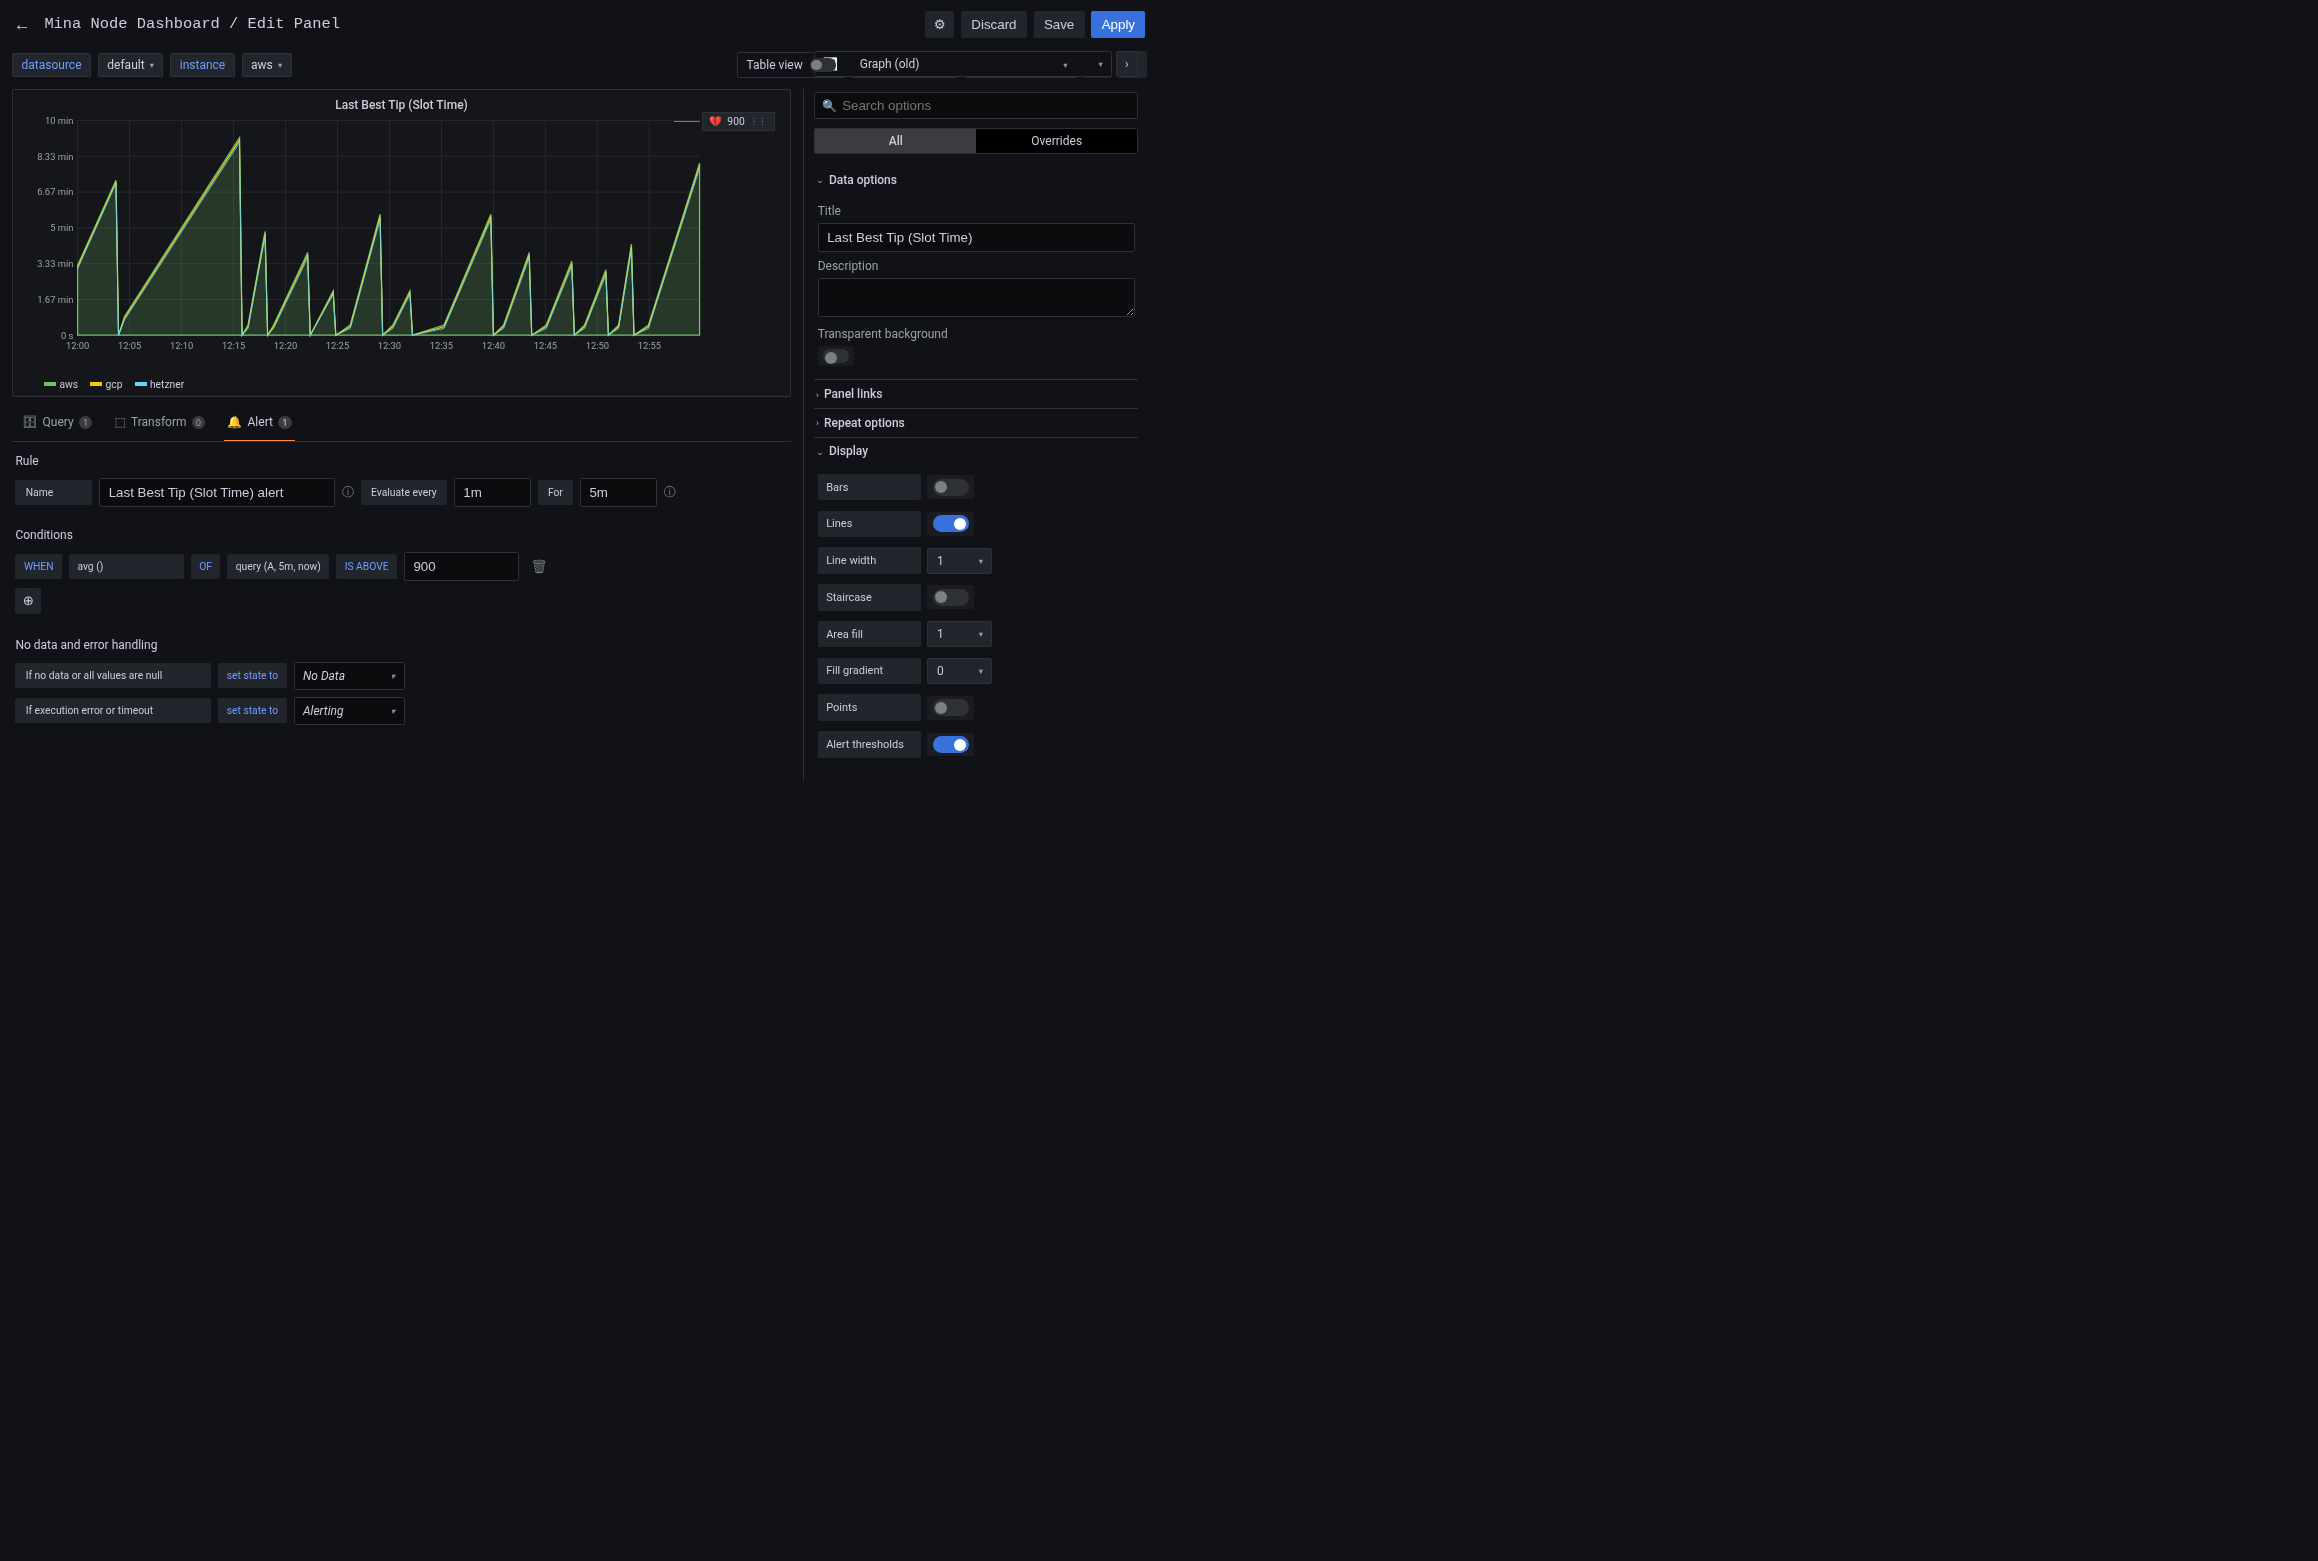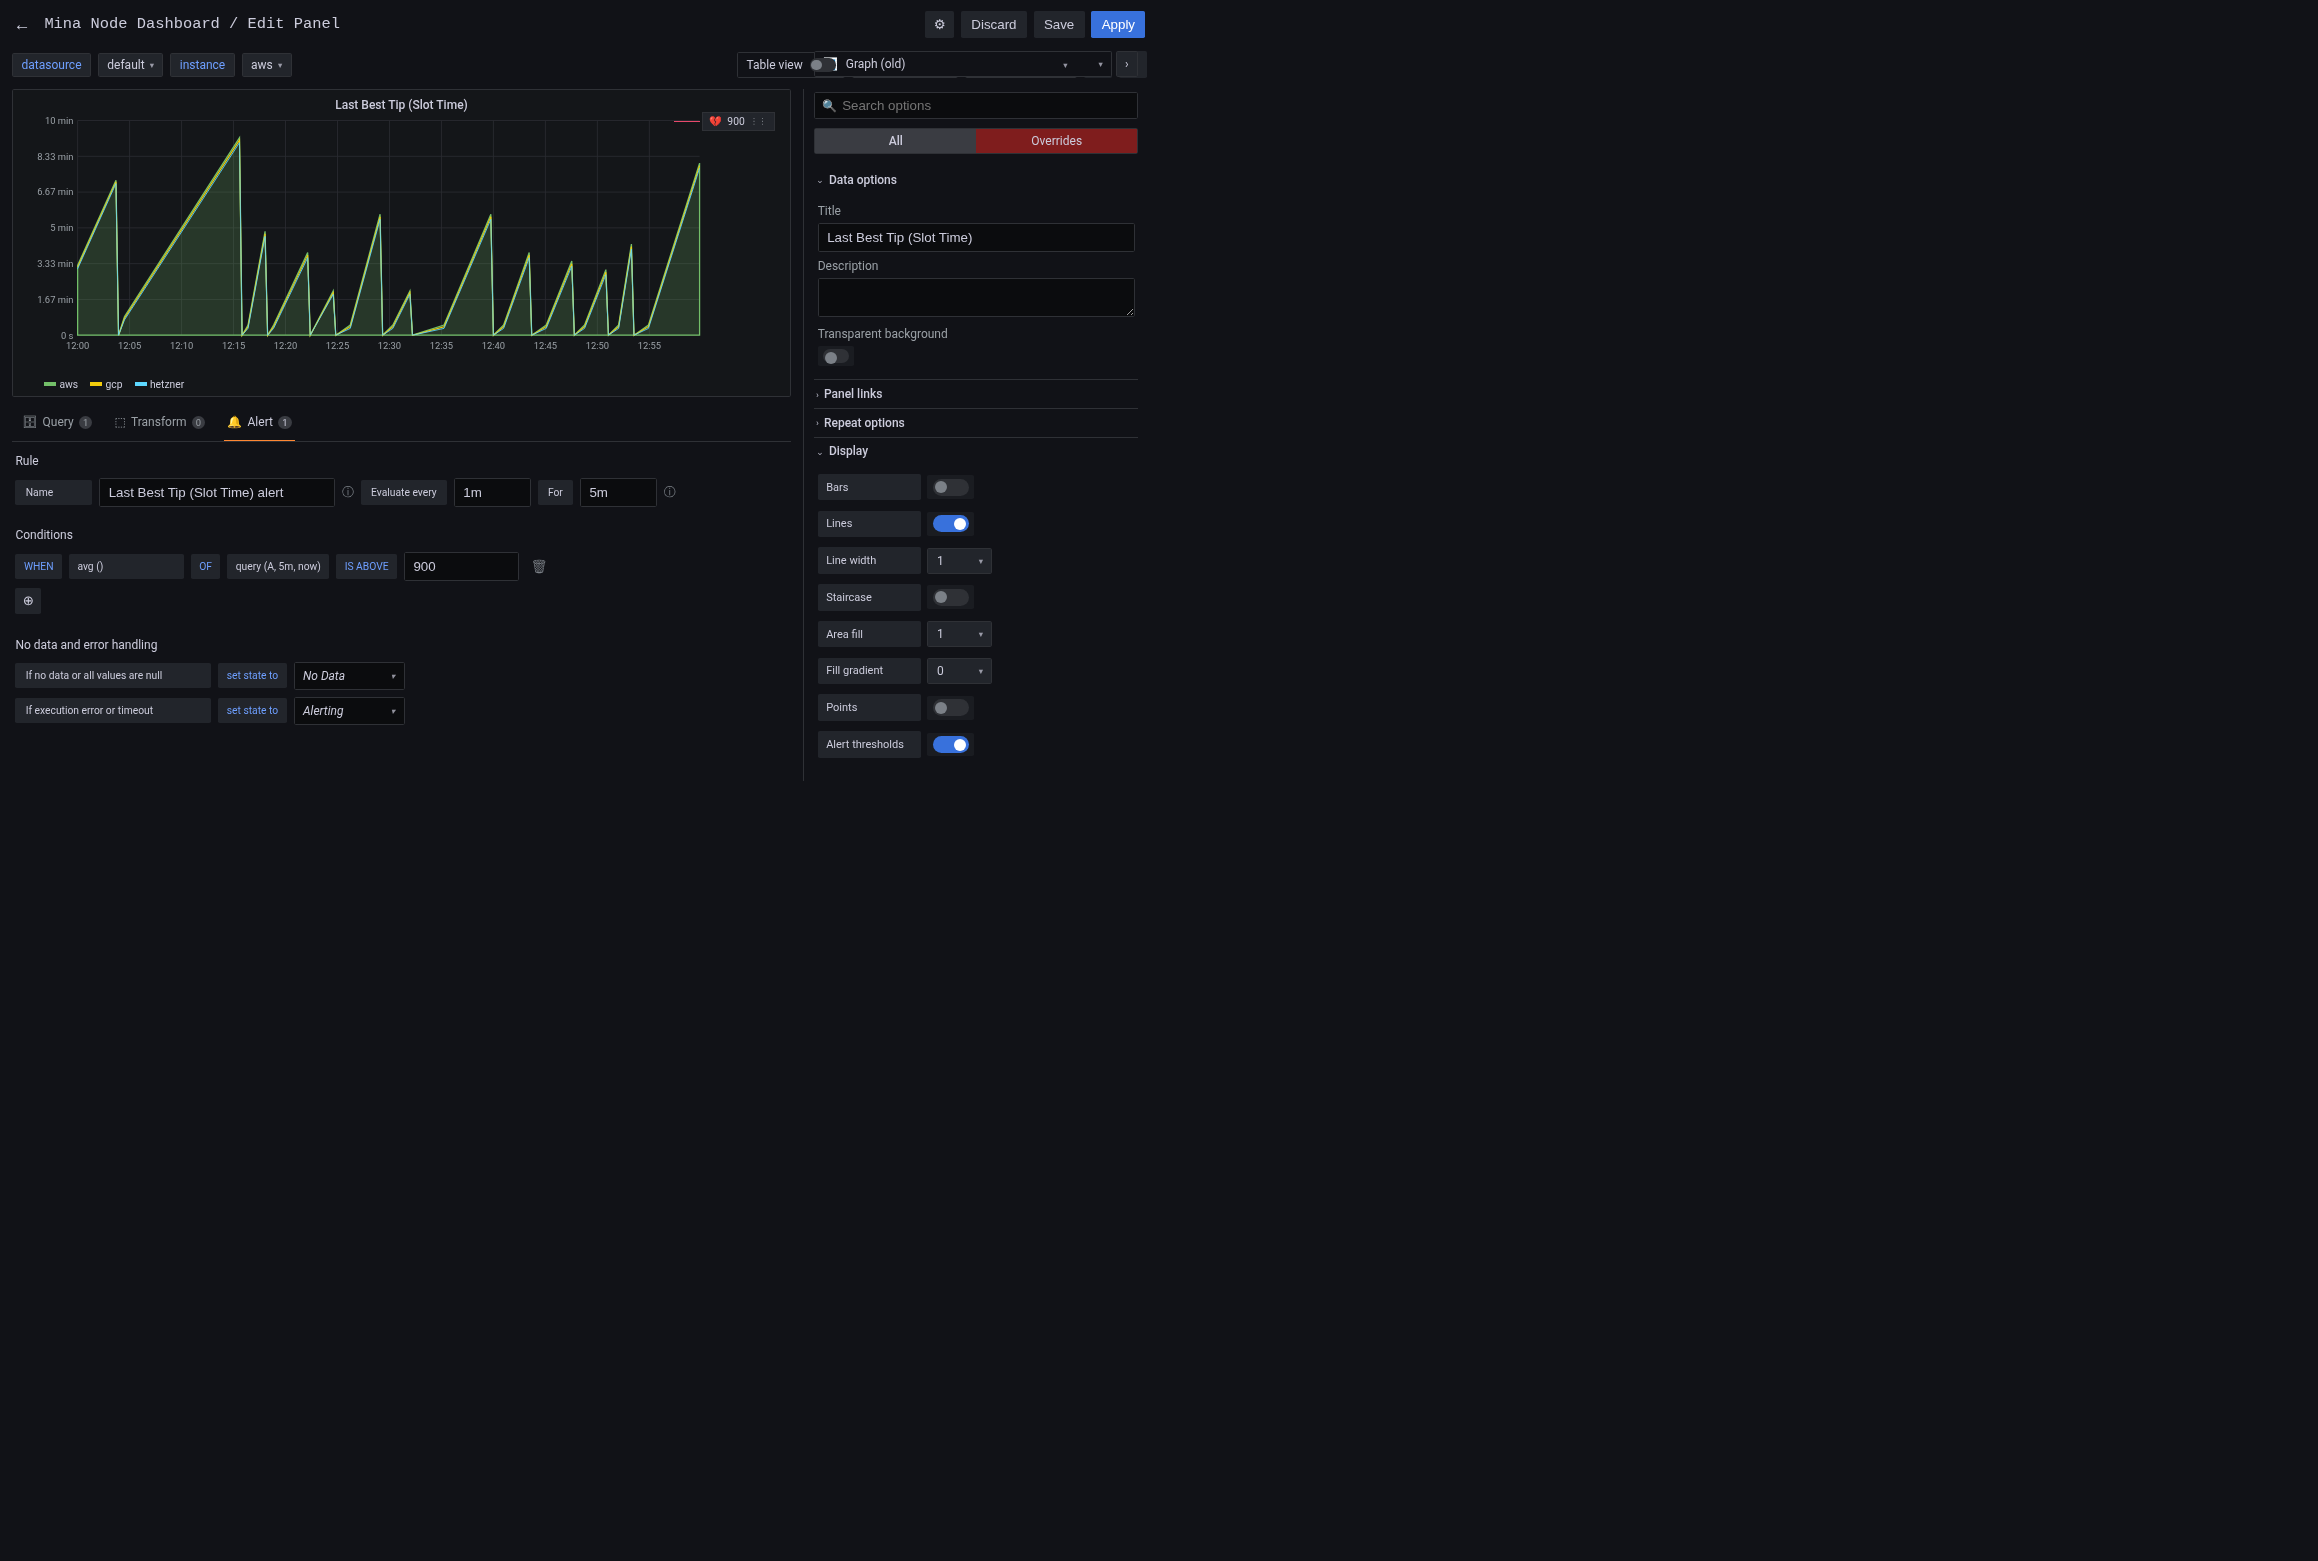--- a/index.html
+++ b/index.html
@@ -52,21 +52,21 @@
 .toggle-label { display: flex; align-items: center; gap: 6.8px; border: 0.9px solid #2f3136; padding: 5.1px 8.5px; border-radius: 1.7px; background: #111217; }
 .mini-toggle {
   width: 26px; height: 13.7px; background: #2f3136;
   border-radius: 6.8px; position: relative; cursor: pointer;
 }
 .mini-toggle::after {
   content: ""; position: absolute; width: 10.3px; height: 10.3px;
   background: #7b8087; border-radius: 50%; top: 1.7px; left: 1.7px;
 }
 .seg-group { display: flex; border: 0.9px solid #2f3136; border-radius: 1.7px; overflow: hidden; }
-.seg { padding: 5.1px 13.7px; cursor: pointer; background: #7f1d1d; }
+.seg { padding: 5.1px 13.7px; cursor: pointer; background: #000000; }
 .seg.active { background: #3a3c42; font-weight: 500; }
 .time-picker {
   display: flex; align-items: center; gap: 6.8px;
   border: 0.9px solid #2f3136; padding: 5.1px 8.5px; border-radius: 1.7px;
   cursor: pointer;
 }
 .chevron-down { font-size: 8.5px; opacity: 0.7; }
 
 
 .main { display: flex; flex: 1; height: calc(781px - 48px - 41px); }
@@ -77,21 +77,21 @@
   display: flex; flex-direction: column;
 }
 
 
 .viz-row {
   display: flex; align-items: center; padding: 0 0 6.8px;
   border-bottom: none;
   margin-top: -38px; margin-bottom: 8.5px;
 }
 .viz-select {
-  flex: 1; display: flex; align-items: center; gap: 7px;
+  flex: 1; display: flex; align-items: center; gap: 21px;
   border: 0.9px solid #2f3136; padding: 5.1px 8.5px; border-radius: 1.7px;
   background: #111217;
 }
 .viz-expand { background: #22252b; border: 0.9px solid #2f3136; padding: 5.1px 8.5px; border-radius: 1.7px; margin-left: 3.4px; cursor:pointer; }
 
 
 .chart-panel {
   border: 0.9px solid #2f3136; border-radius: 1.7px;
   background: #141619; padding: 8.5px 5.1px 5.1px;
   height: 308px; display: flex; flex-direction: column;

